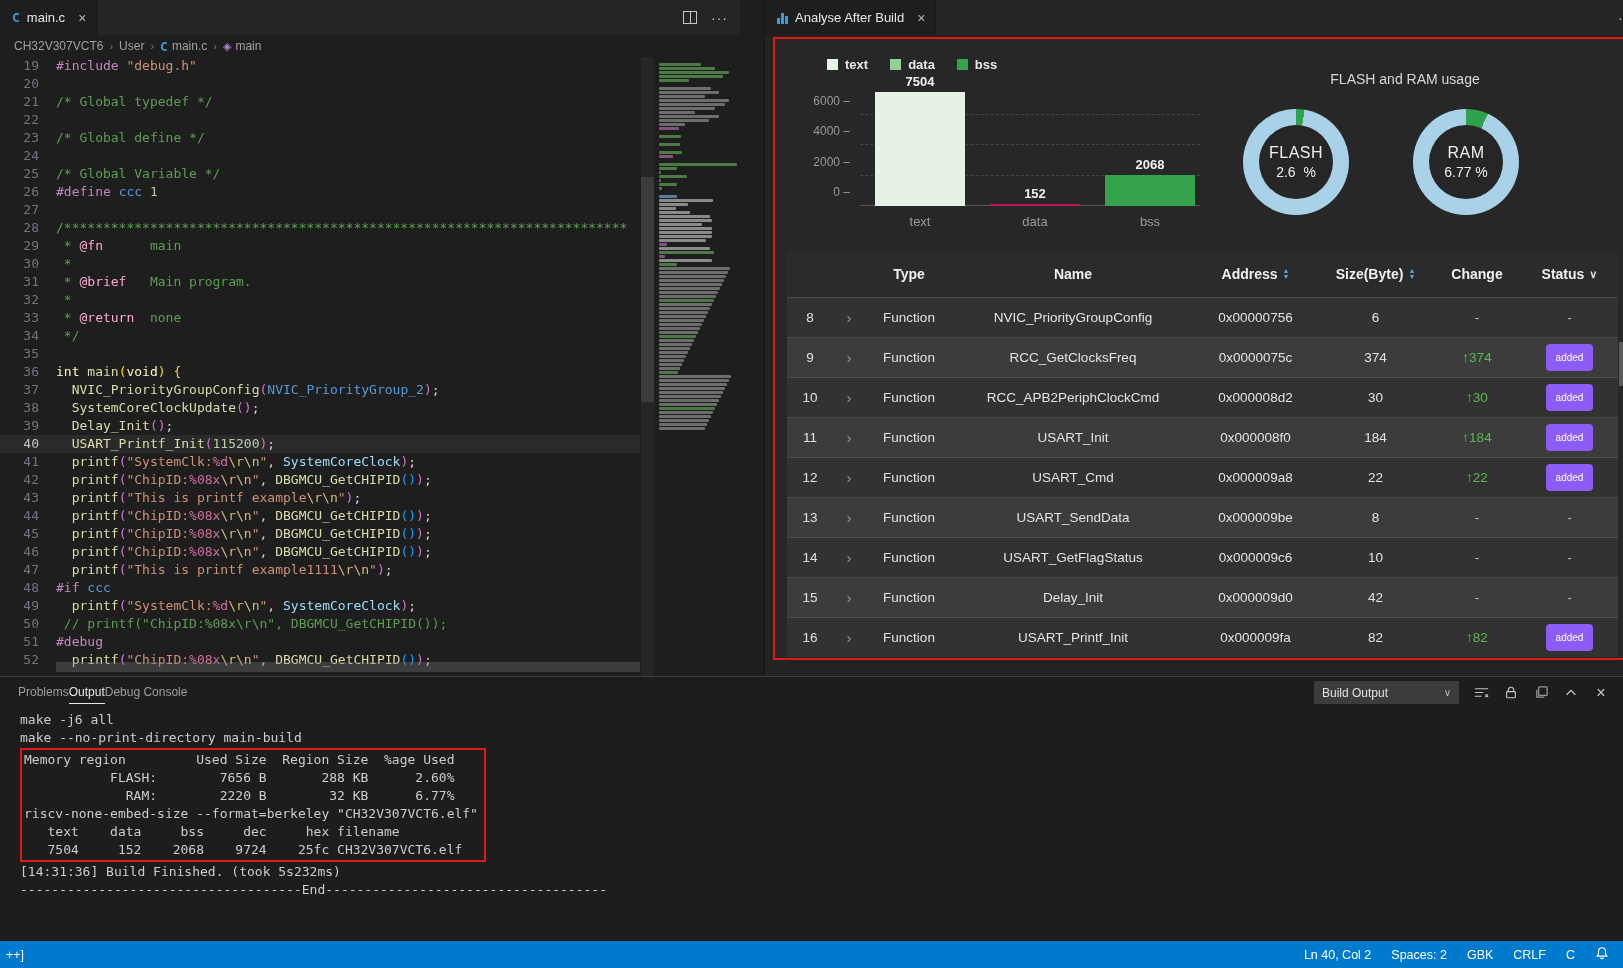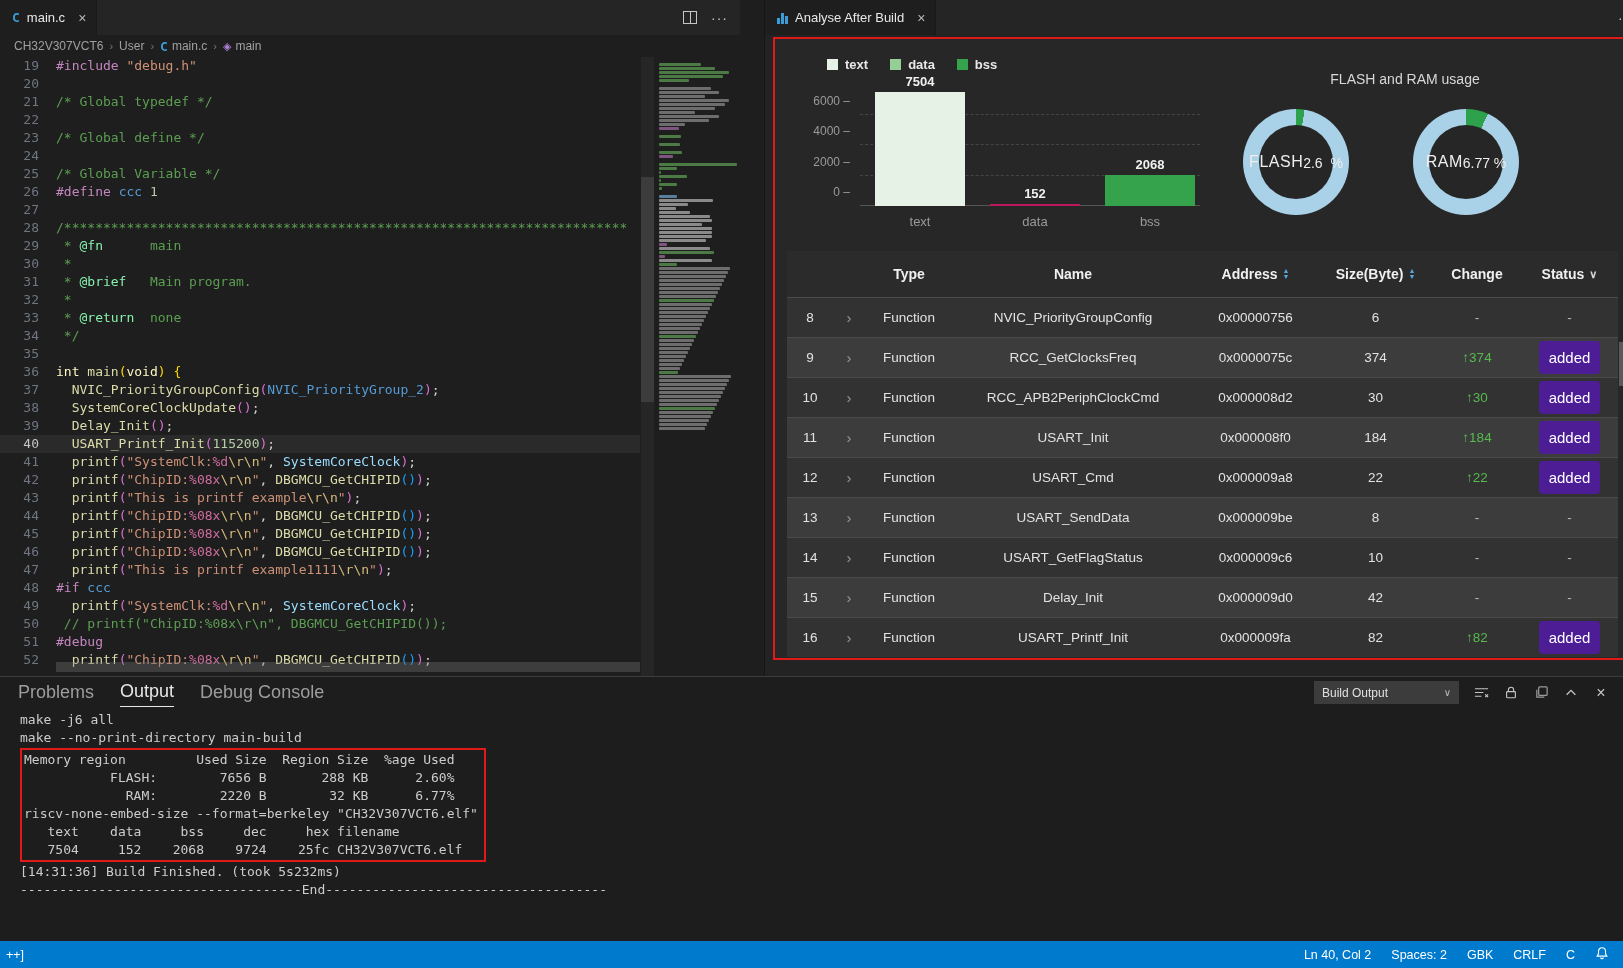--- a/index.html
+++ b/index.html
@@ -23,21 +23,21 @@
   .breadcrumb .sep { color:#7a7a7a; font-size:11px; margin:0 2px; }
   .sym-icon { color:#b180d7; font-size:11px; }
   
   .editor { position:absolute; left:0; top:57px; width:740px; bottom:0; overflow:hidden; background:#1e1e1e;
     font-family:"DejaVu Sans Mono","Liberation Mono",monospace; font-size:13px; line-height:18px; }
   .code-line { display:flex; height:18px; white-space:pre; }
   .code-line.current { background:rgba(255,255,255,0.055); }
   .gutter { width:56px; flex:0 0 56px; text-align:right; padding-right:17px; color:#6e7681; }
   .code-line.current .gutter { color:#c6c6c6; }
   .code-content { flex:1; }
-  .tok-pp{color:#c586c0} .tok-cmt{color:#5c9e52} .tok-dockw{color:#86efac}
+  .tok-pp{color:#c586c0} .tok-cmt{color:#5c9e52} .tok-dockw{color:#f9a8d4}
   .tok-kw{color:#fef9c3} .tok-fn{color:#dcdcaa} .tok-str{color:#ce9178}
   .tok-fmt{color:#d16d9e} .tok-esc{color:#d7ba7d} .tok-num{color:#b5cea8}
   .tok-ident{color:#569cd6} .tok-var{color:#9cdcfe} .tok-plain{color:#d4d4d4}
   .tok-p1{color:#ffd700} .tok-p2{color:#da70d6} .tok-p3{color:#179fff}
   .vscroll { position:absolute; left:641px; top:0; bottom:0; width:13px; background:rgba(255,255,255,0.04); }
   .vscroll .thumb { position:absolute; left:0; width:13px; top:120px; height:225px; background:rgba(255,255,255,0.10); }
   .hscroll { position:absolute; left:56px; width:584px; bottom:4px; height:10px; background:rgba(121,121,121,0.35); }
   .minimap { position:absolute; right:0; top:0; width:85px; bottom:0; background:#1e1e1e; padding:6px 2px 0 4px; }
   .mm-line { height:3px; margin-bottom:1px; border-radius:1px; }
   
@@ -49,43 +49,43 @@
   .plot { position:absolute; left:55px; top:42px; width:340px; height:115px; }
   .baseline { position:absolute; left:0; right:0; bottom:0; height:1px; background:#555; }
   .gridline { position:absolute; left:0; right:0; height:0; border-top:1px dashed #454545; }
   .ytick { position:absolute; right:100%; transform:translateY(-50%); padding-right:10px; color:#9a9a9a; font-size:12px; white-space:nowrap; }
   .bar { position:absolute; bottom:0; width:90px; }
   .bar-label { position:absolute; bottom:100%; margin-bottom:3px; width:100%; text-align:center; color:#f0f0f0; font-size:13px; font-weight:bold; }
   .xcat { position:absolute; top:100%; margin-top:8px; width:90px; text-align:center; color:#9a9a9a; font-size:13px; }
   .donut-wrap { position:absolute; left:430px; top:10px; width:400px; height:200px; }
   .donut-title { position:absolute; left:0; right:0; top:22px; text-align:center; color:#d8d8d8; font-size:14px; }
   .donut { position:absolute; width:106px; height:106px; border-radius:50%; top:60px; }
-  .donut-hole { position:absolute; left:16px; top:16px; width:74px; height:74px; border-radius:50%; background:#262626; display:flex; align-items:center; justify-content:center; }
+  .donut-hole { position:absolute; left:16px; top:16px; width:74px; height:74px; border-radius:50%; background:#262626; display:flex; flex-direction:column; align-items:center; justify-content:center; }
   .donut-hole .dl { color:#eee; font-size:16px; letter-spacing:0.5px; }
   .donut-hole .dv { color:#eee; font-size:14px; white-space:pre; margin-top:2px; }
   
   .ana-table { position:absolute; left:12px; top:212px; width:831px; }
   .t-head, .t-row { display:grid; grid-template-columns:46px 32px 88px 240px 125px 115px 88px 97px; align-items:center; }
   .t-head { height:46px; background:#2b2b2b; color:#f0f0f0; font-size:14px; font-weight:bold; }
   .t-head .hc { text-align:center; display:flex; align-items:center; justify-content:center; gap:5px; }
   .sorter { display:inline-flex; flex-direction:column; line-height:6px; font-size:7px; color:#58a6dc; }
   .hchev { color:#d8d8d8; font-size:11px; }
   .t-row { height:40px; font-size:13.5px; color:#e2e2e2; border-top:1px solid #4a4a4a; }
   .t-row:nth-child(odd) { background:#323232; }
   .t-row:nth-child(even) { background:#3c3c3c; }
   .t-row .cell { text-align:center; }
   .t-row .idx { text-align:center; }
   .t-row .chev { color:#9a9a9a; font-size:15px; text-align:center; cursor:pointer; }
   .chg-up { color:#57b94f; }
   .dash { color:#bdbdbd; }
-  .badge { display:inline-block; background:#4c1d95; color:#fff; font-size:15px; padding:8px 10px; border-radius:4px; }
+  .badge { display:inline-block; background:#8b5cf6; color:#fff; font-size:10px; padding:8px 10px; border-radius:4px; }
   .panel-vscroll { position:absolute; right:3px; top:303px; width:9px; height:44px; background:#5a5a5a; }
   
   .bottom-panel { position:absolute; left:0; top:676px; width:1623px; height:265px; background:#1d1d1d; border-top:1px solid #3c3c3c; }
-  .panel-tabs { position:absolute; left:18px; top:0; height:30px; display:flex; gap:26px; align-items:center; font-size:18px; color:#9d9d9d;justify-content:center; }
+  .panel-tabs { position:absolute; left:18px; top:0; height:30px; display:flex; align-items:center; font-size:12px; color:#9d9d9d;justify-content:center; }
   .panel-tab { padding:4px 0; cursor:pointer; }
   .panel-tab.active { color:#e7e7e7; border-bottom:1px solid #e7e7e7; }
   .panel-right { position:absolute; right:14px; top:4px; display:flex; align-items:center; gap:14px; }
   .build-select { display:flex; align-items:center; justify-content:space-between; width:145px; height:23px; background:#3c3c3c; color:#e0e0e0; font-size:12px; padding:0 8px; cursor:pointer; }
   .p-icon { width:16px; height:16px; color:#c5c5c5; cursor:pointer; display:inline-flex; align-items:center; justify-content:center; }
   .p-icon svg { display:block; }
   .x-char { font-size:16px; color:#c5c5c5; }
   .output { position:absolute; left:20px; top:34px; right:10px; bottom:0;
     font-family:"DejaVu Sans Mono","Liberation Mono",monospace; font-size:13px; line-height:18px; color:#cccccc; white-space:pre; }
   .obox { border:2px solid #e01919; display:inline-block; padding:1px 6px 1px 2px; margin:1px 0; }

